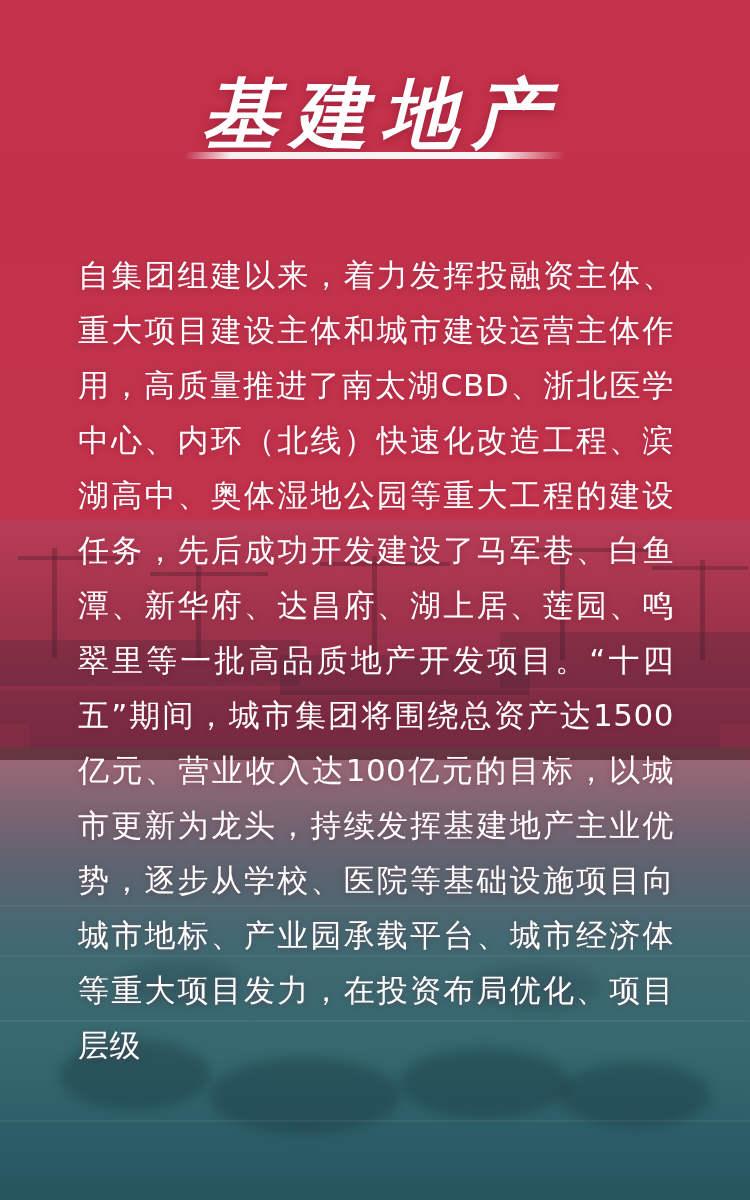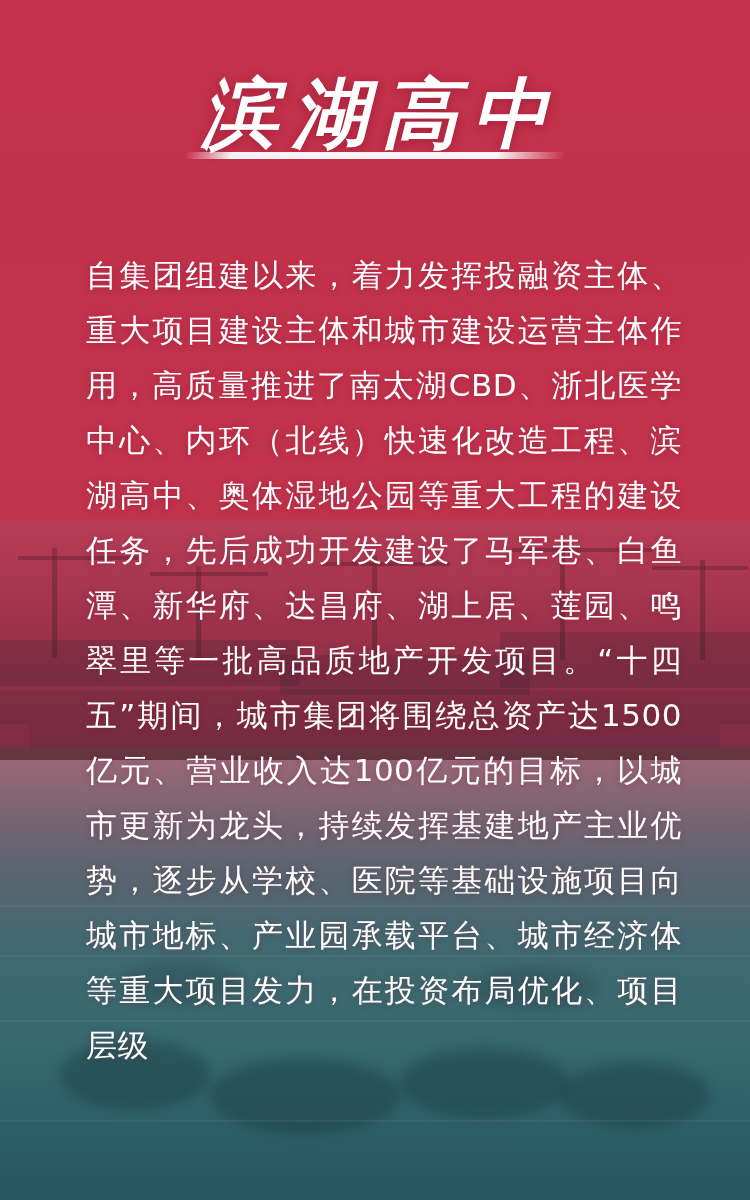--- a/index.html
+++ b/index.html
@@ -142,21 +142,20 @@
     left: 78px;
     width: 596px;
     color: #ffffff;
     font-family: "DejaVu Sans", sans-serif;
     font-size: 31px;
     line-height: 55px;
     text-align: justify;
     text-justify: inter-ideograph;
     letter-spacing: 0.5px;
     text-shadow: 0 1px 6px rgba(110,15,40,0.35);
-    margin-left: 8px;
   }
 </style>
 </head>
 <body>
 
 <div class="poster">
 
   <div class="bg">
     <div class="bg-sky"></div>
 
@@ -193,18 +192,18 @@
 
     <div class="ripple" style="top:905px;"></div>
     <div class="ripple" style="top:955px;"></div>
     <div class="ripple" style="top:1020px;"></div>
     <div class="ripple" style="top:1120px;"></div>
 
     <div class="bg-tint"></div>
   </div>
 
   <div class="content">
-    <div class="title">滨湖高中</div>
+    <div class="title">基建地产</div>
     <div class="title-underline"></div>
     <div class="body-text">自集团组建以来，着力发挥投融资主体、重大项目建设主体和城市建设运营主体作用，高质量推进了南太湖CBD、浙北医学中心、内环（北线）快速化改造工程、滨湖高中、奥体湿地公园等重大工程的建设任务，先后成功开发建设了马军巷、白鱼潭、新华府、达昌府、湖上居、莲园、鸣翠里等一批高品质地产开发项目。“十四五”期间，城市集团将围绕总资产达1500亿元、营业收入达100亿元的目标，以城市更新为龙头，持续发挥基建地产主业优势，逐步从学校、医院等基础设施项目向城市地标、产业园承载平台、城市经济体等重大项目发力，在投资布局优化、项目层级</div>
   </div>
 
 </div>
 
 </body></html>

